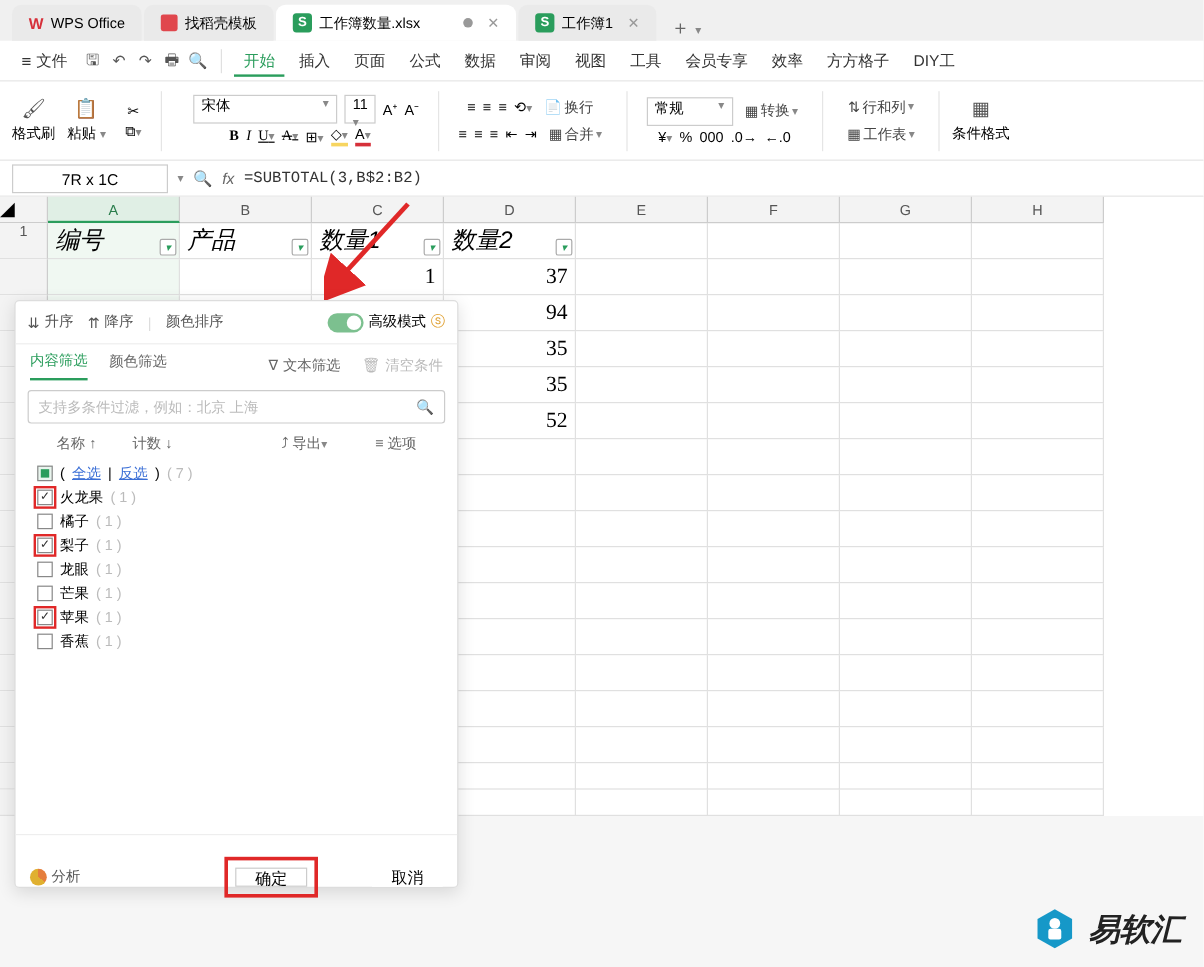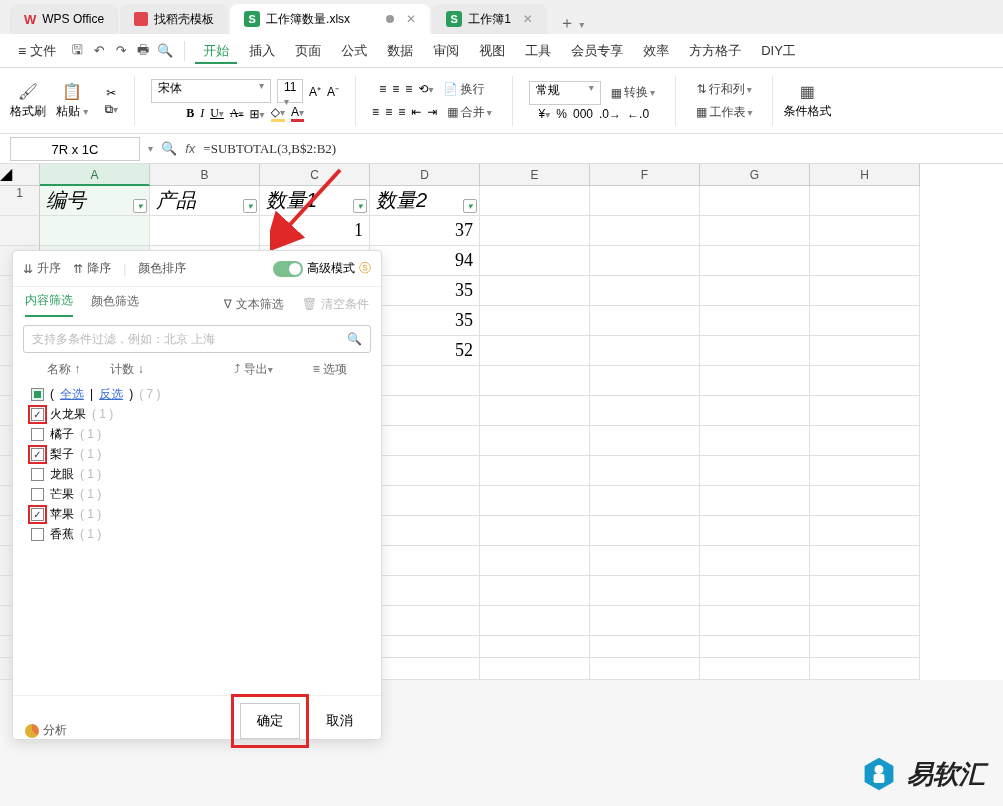--- a/index.html
+++ b/index.html
@@ -27,37 +27,37 @@
 
 
 .ribbon { height: 66px; background: #fff; display: flex; align-items: center; padding: 0 10px; gap: 10px; font-size: 12px; border-bottom: 1px solid #e0e0e0; }
 .rgroup { display: flex; flex-direction: column; align-items: center; gap: 2px; padding: 0 6px; }
 .rgroup .top { display: flex; align-items: center; gap: 6px; }
 .rgroup .bot { display: flex; align-items: center; gap: 6px; }
 .rbtn { display: flex; align-items: center; gap: 2px; color: #444; cursor: pointer; padding: 2px 4px; }
 .rvert { display: flex; flex-direction: column; align-items: center; gap: 2px; cursor: pointer; }
 .rvert .ico { font-size: 16px; color: #555; }
 .rsep { width: 1px; height: 50px; background: #e5e5e5; }
-.fontbox { display: flex; align-items: center; gap: 4px; }
+.fontbox { display: flex; align-items: center; gap: 4px; margin-left: 10px; }
 .fontsel { border: 1px solid #ccc; height: 24px; padding: 0 6px; font-size: 12px; background: #fff; }
 .fontsel.name { width: 120px; }
 .fontsel.size { width: 26px; }
 .dd { color: #888; font-size: 10px; }
 .ico { display: inline-block; text-align: center; }
 .bold { font-weight: bold; font-family: serif; }
 .ital { font-style: italic; font-family: serif; }
 .ul { text-decoration: underline; font-family: serif; }
 .strk { text-decoration: line-through; font-family: serif; }
 
 
 .fbar { height: 30px; background: #fff; display: flex; align-items: center; padding: 0 10px; gap: 8px; border-bottom: 1px solid #e0e0e0; font-size: 13px; }
 .namebox { width: 130px; height: 24px; border: 1px solid #ccc; text-align: center; line-height: 24px; background: #fff; }
 .fbar .fx { font-style: italic; color: #666; }
 .fbar .searchico { color: #888; }
-.formula-input { flex: 1; font-family: Liberation Serif, serif; font-size: 13px; color: #333; }
+.formula-input { flex: 1; font-family: Liberation Mono, monospace; font-size: 13px; color: #333; }
 
 
 .grid { position: relative; background: #fff; }
 .colheads { display: flex; height: 22px; }
 .colheads .corner { width: 40px; border-right: 1px solid #ccc; border-bottom: 1px solid #ccc; background: #f3f3f3; }
 .colheads .ch { flex: 0 0 110px; border-right: 1px solid #ccc; border-bottom: 1px solid #ccc; text-align: center; font-size: 12px; color: #555; line-height: 22px; background: #f3f3f3; }
 .colheads .ch.sel { background: #e0efe5; color: #2a7d4c; border-bottom: 2px solid #2a9d5c; }
 .rowhead { width: 40px; border-right: 1px solid #ccc; border-bottom: 1px solid #e0e0e0; text-align: center; font-size: 12px; color: #555; background: #f3f3f3; }
 .gridrow { display: flex; height: 30px; }
 .cell { flex: 0 0 110px; border-right: 1px solid #e0e0e0; border-bottom: 1px solid #e0e0e0; padding: 0 6px; display: flex; align-items: center; font-family: serif; font-size: 18px; }
@@ -97,21 +97,21 @@
 .fp-item .cb { width: 13px; height: 13px; border: 1px solid #888; background: #fff; display: flex; align-items: center; justify-content: center; font-size: 10px; color: #333;}
 .fp-item .cb.partial { background: #2a9d5c1a; }
 .fp-item .cb.partial::after{content:""; width:7px; height:7px; background:#2a9d5c;}
 .fp-item .cnt { color: #bbb; }
 .fp-item a { color: #3b6fd6; text-decoration: underline; }
 .redbox { outline: 2px solid #e02828; outline-offset: 1px; }
 .fp-foot { height: 44px; display: flex; align-items: flex-end; padding: 0 12px; gap: 10px; border-top: 1px solid #eee; }
 .fp-foot .anal { display: flex; align-items: center; gap: 4px; color: #555; }
 .fp-foot .anal .pie { width:14px; height:14px; border-radius:50%; background: conic-gradient(#e57e3c 0 35%, #e0b030 35% 100%);}
 .fp-foot .spacer { flex: 1; }
-.fp-foot button { height: 36px; padding: 0 16px; border: 1px solid #ccc; background: #fff; cursor: pointer; }
+.fp-foot button { height: 16px; padding: 0 16px; border: 1px solid #ccc; background: #fff; cursor: pointer; margin-left: 44px; }
 .fp-foot .ok { outline: 3px solid #e02828; outline-offset: 6px; }
 .fp-foot .cancel { border: none; }
 
 
 .watermark { position: absolute; right: 18px; bottom: 14px; display: flex; align-items: center; gap: 10px; }
 .watermark .logo { width: 36px; height: 36px; }
 .watermark .txt { font-size: 26px; font-weight: bold; font-style: italic; color: #222; }
 </style>
 </head>
 <body>

